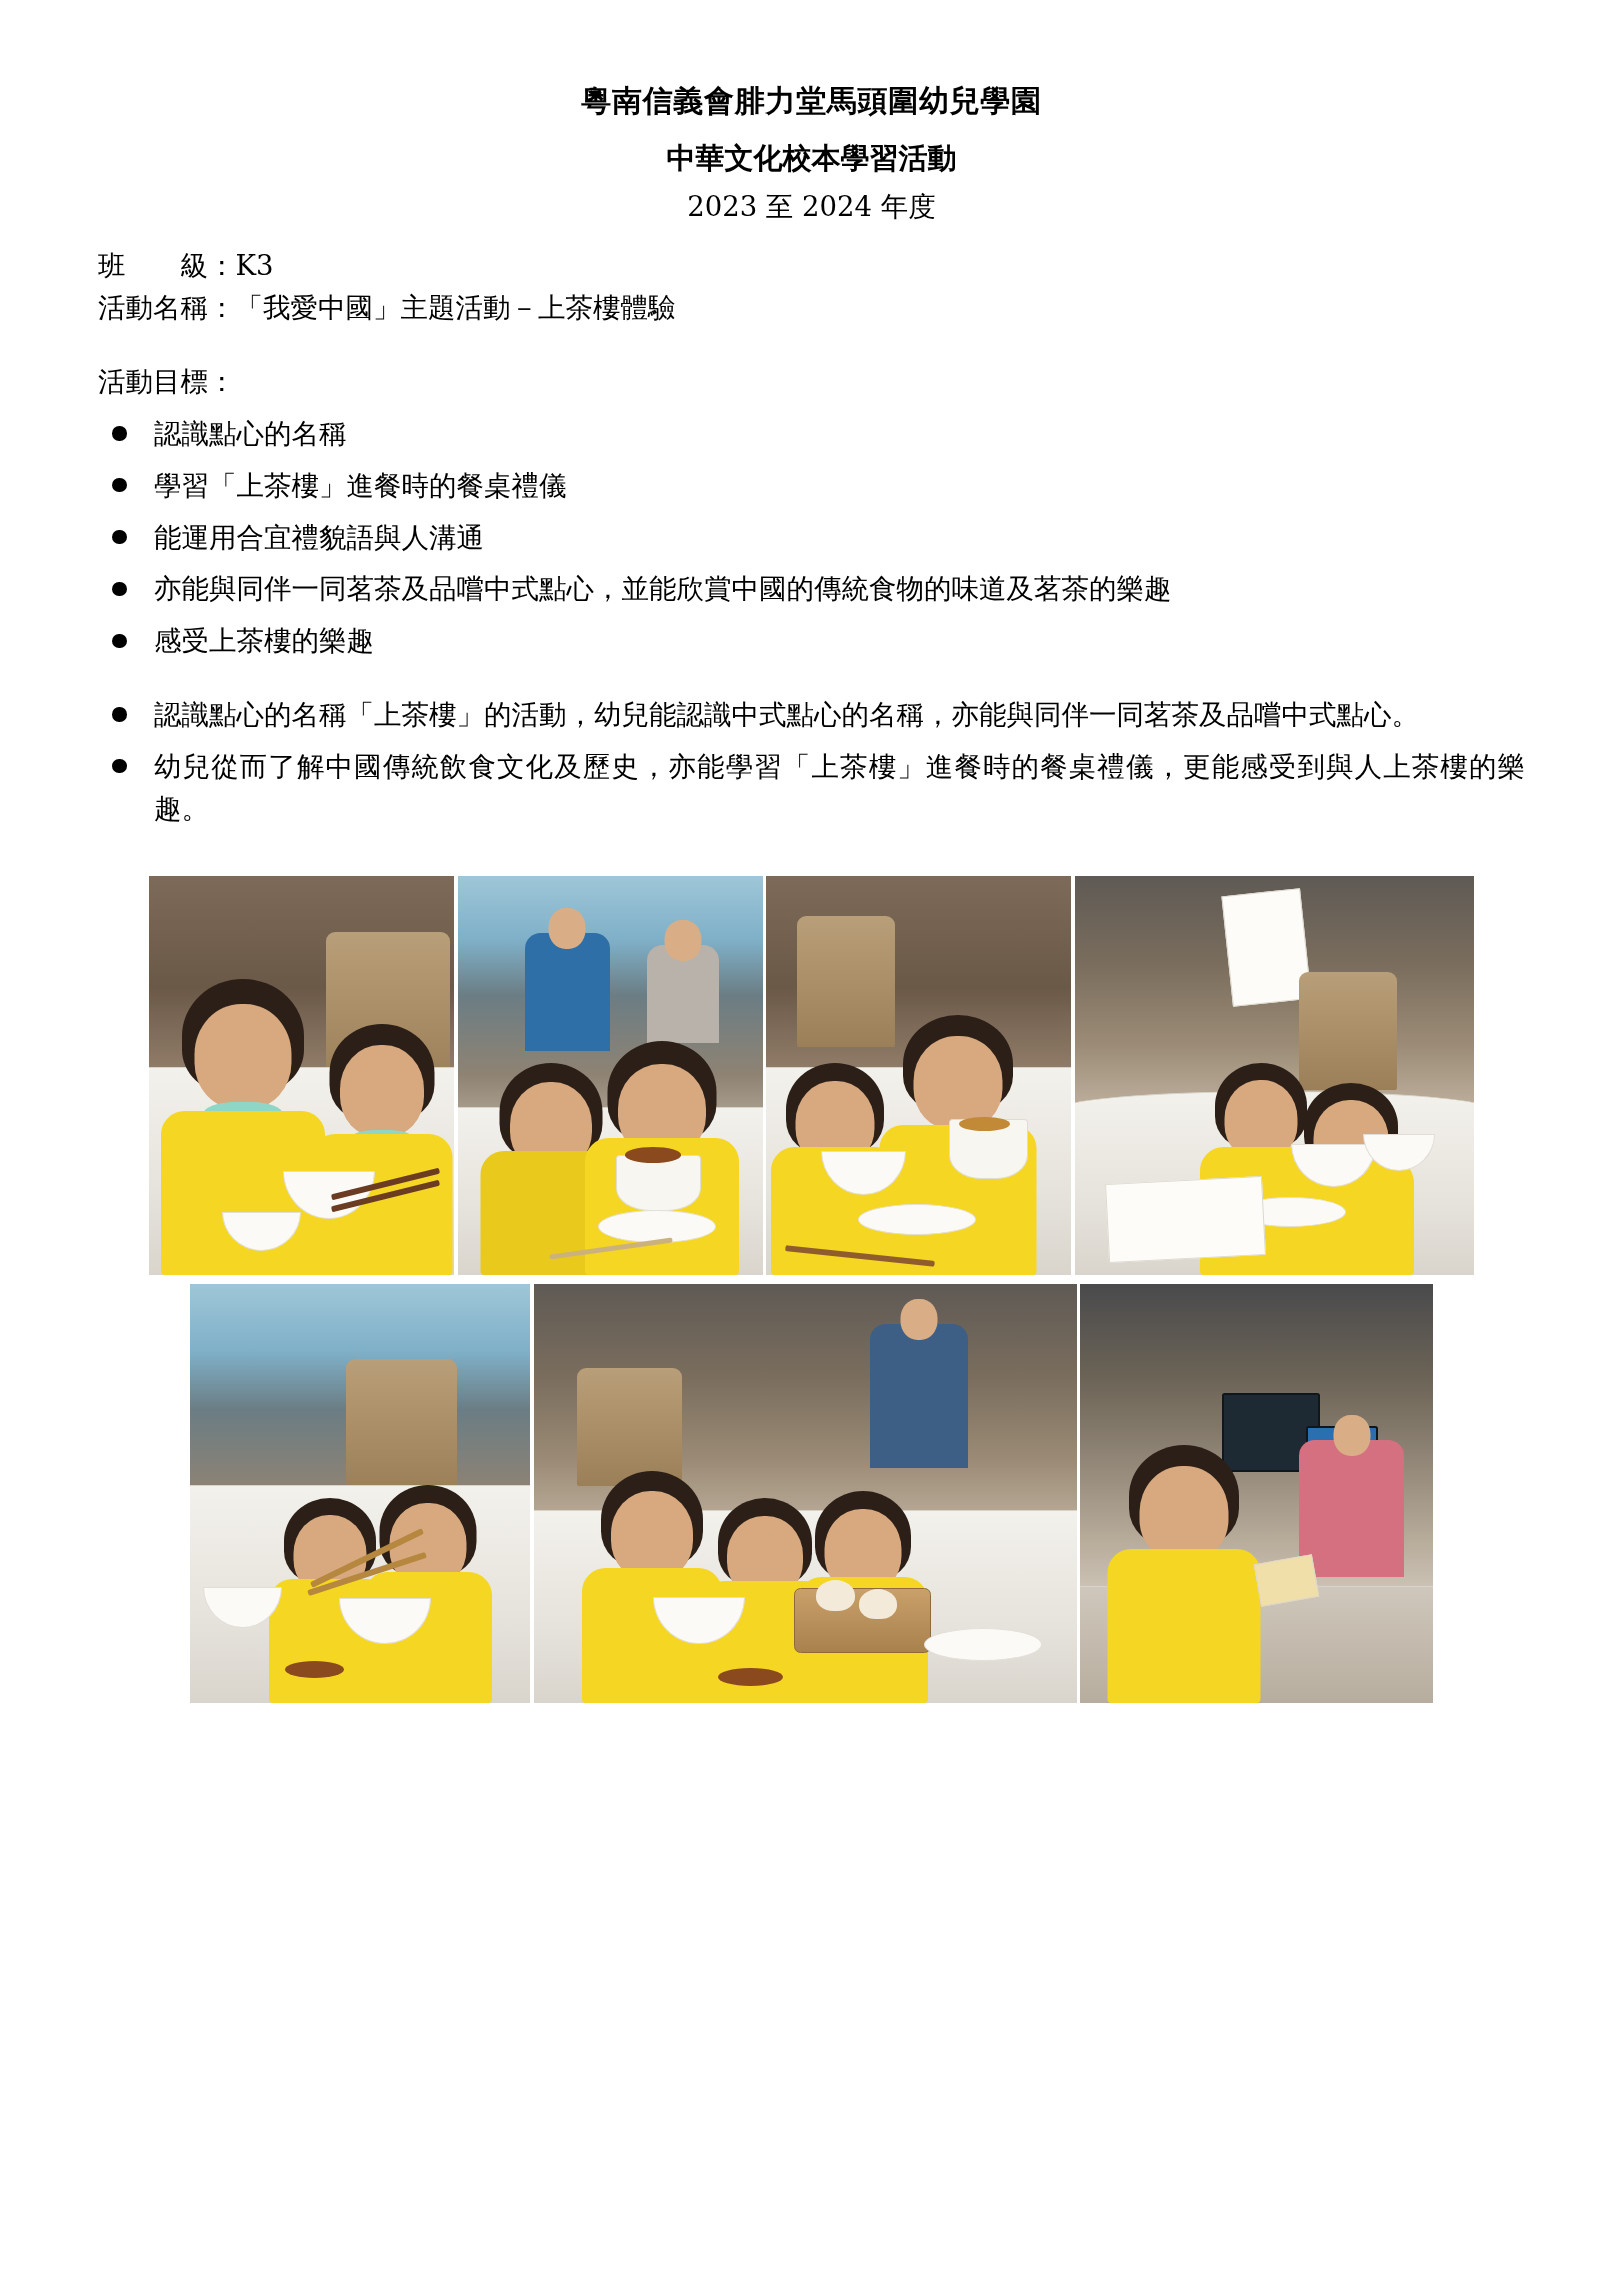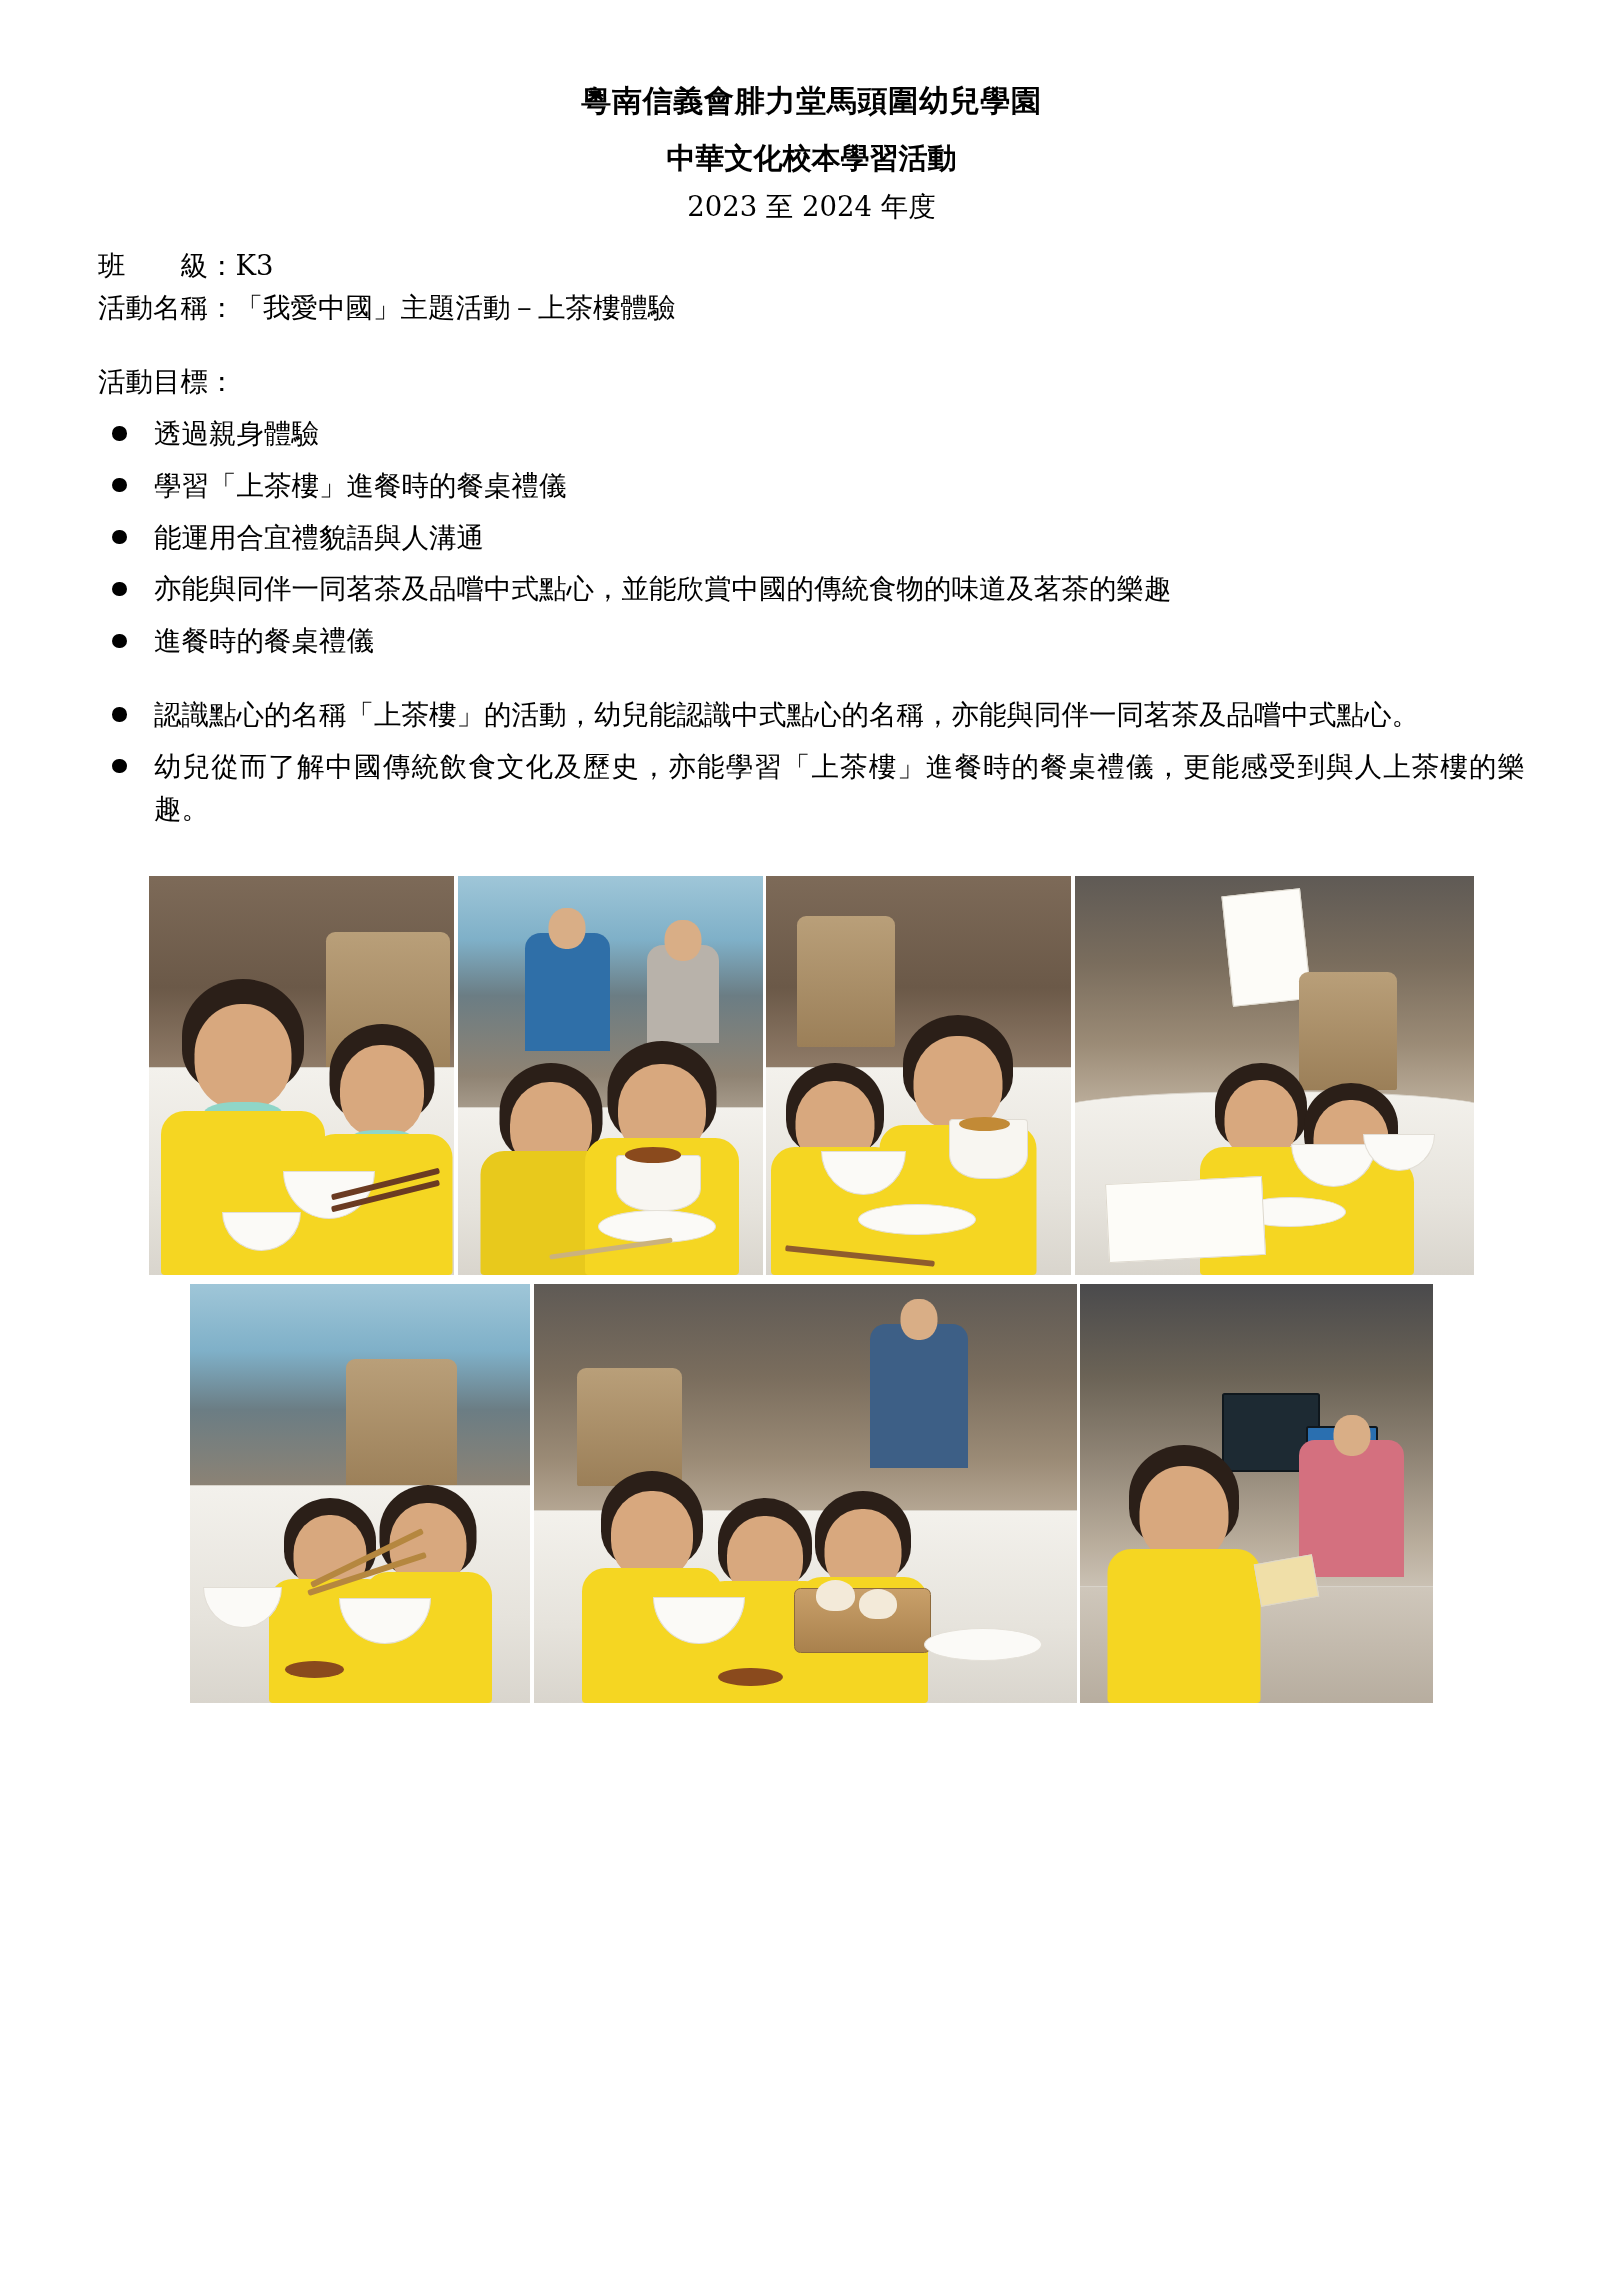--- a/index.html
+++ b/index.html
@@ -264,25 +264,25 @@
   </div>
 
   <div class="meta">
     <div class="meta-line">班　　級：K3</div>
     <div class="meta-line">活動名稱：「我愛中國」主題活動－上茶樓體驗</div>
   </div>
 
   <div class="section">
     <div class="section-heading">活動目標：</div>
     <ul class="bullets">
-      <li>透過親身體驗</li>
+      <li>認識點心的名稱</li>
       <li>學習「上茶樓」進餐時的餐桌禮儀</li>
       <li>能運用合宜禮貌語與人溝通</li>
       <li>亦能與同伴一同茗茶及品嚐中式點心，並能欣賞中國的傳統食物的味道及茗茶的樂趣</li>
-      <li>進餐時的餐桌禮儀</li>
+      <li>感受上茶樓的樂趣</li>
     </ul>
   </div>
 
   <div class="section">
     <ul class="bullets">
       <li>認識點心的名稱「上茶樓」的活動，幼兒能認識中式點心的名稱，亦能與同伴一同茗茶及品嚐中式點心。</li>
       <li>幼兒從而了解中國傳統飲食文化及歷史，亦能學習「上茶樓」進餐時的餐桌禮儀，更能感受到與人上茶樓的樂趣。</li>
     </ul>
   </div>
 

